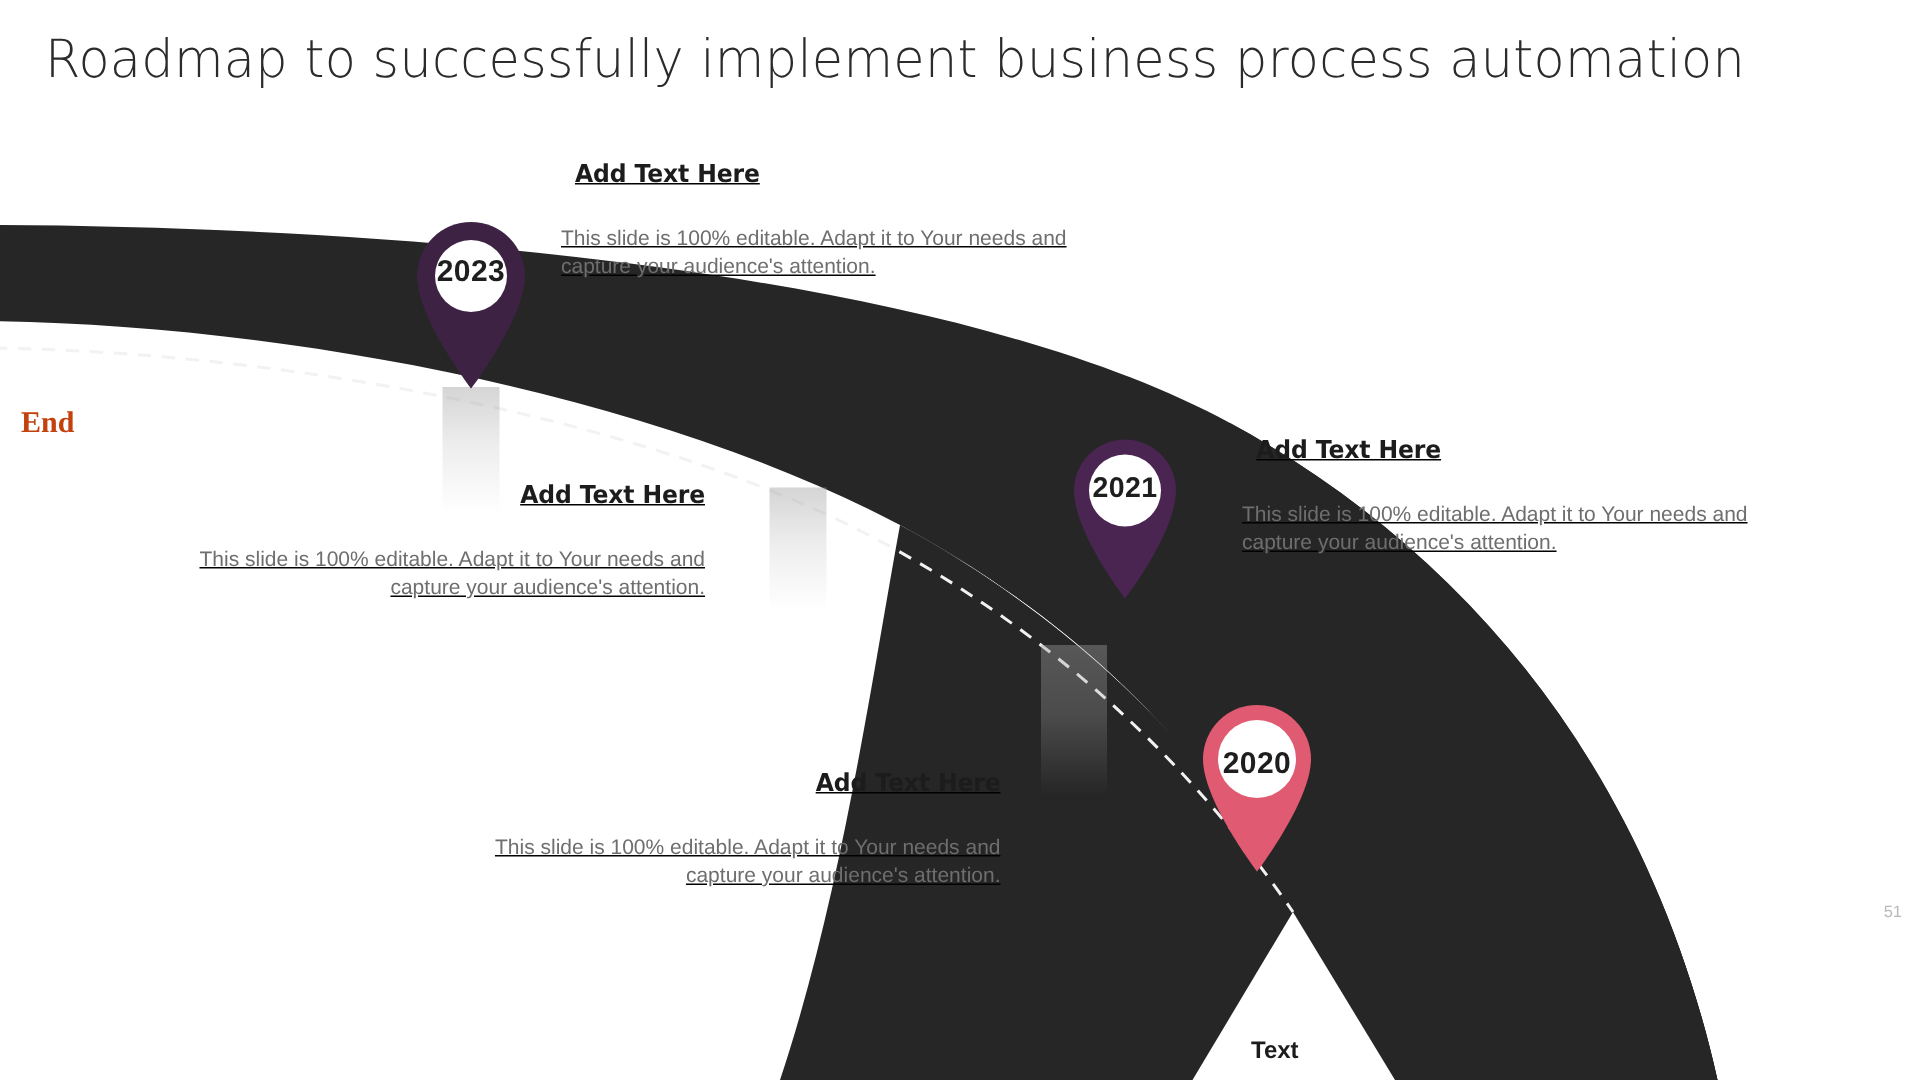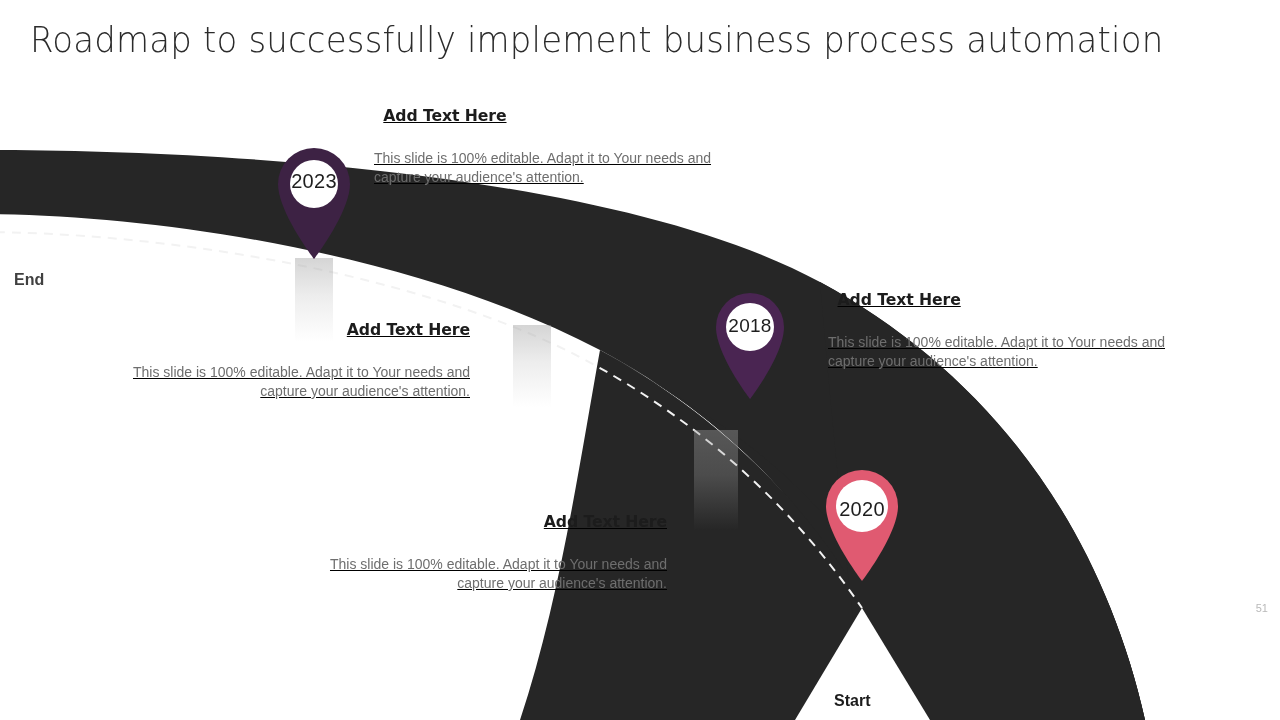--- a/index.html
+++ b/index.html
@@ -54,21 +54,21 @@
     position: absolute;
     z-index: 6;
   }
   .pin svg { display: block; overflow: visible; }
   .pin-year {
     position: absolute;
     left: 0;
     width: 100%;
     text-align: center;
     font-family: "Liberation Sans", sans-serif;
-    font-weight: 400;
+    font-weight: 700;
     color: #1e1e1e;
     letter-spacing: 0.3px;
     pointer-events: none;
   }
 
   
   .pin-shadow {
     position: absolute;
     z-index: 2;
     background: linear-gradient(to bottom, rgba(155,155,155,0.42) 0%, rgba(185,185,185,0.26) 45%, rgba(255,255,255,0) 100%);
@@ -101,24 +101,24 @@
   .text-block.align-left  .tb-body { text-align: left; }
   .text-block.align-right .tb-head,
   .text-block.align-right .tb-body { text-align: right; }
   .text-block.align-right .tb-head { transform-origin: right center; }
 
   
   #end-label {
     position: absolute;
     left: 14px;
     top: 271px;
-    font-family: Liberation Sans, sans-serif;
-    font-weight: 700;
-    font-size: 16px;
-    color: #404040;
+    font-family: Liberation Serif, serif;
+    font-weight: 700;
+    font-size: 20px;
+    color: #c2410c;
     z-index: 7;
   }
   #start-label {
     position: absolute;
     left: 834px;
     top: 692px;
     font-family: "Liberation Sans", sans-serif;
     font-weight: 700;
     font-size: 16px;
     color: #1c1c1c;
@@ -205,24 +205,24 @@
     </svg>
     <div class="pin-year" style="top:30px; font-size:20px;">2023</div>
   </div>
 
 
   <div class="pin" style="left:708px; top:285px; width:84px; height:115px;">
     <svg width="84" height="115" viewBox="0 0 84 115" aria-hidden="true">
       <path d="M42 114 C 42 114, 8 70, 8 42 A 34 34 0 1 1 76 42 C 76 70, 42 114, 42 114 Z" fill="#4a2552"></path>
       <circle cx="42" cy="42" r="24" fill="#ffffff"></circle>
     </svg>
-    <div class="pin-year" style="top:30px; font-size:19px;">2018</div>
-  </div>
-
-  <div class="pin" style="left:818px; top:462px; width:88px; height:120px;">
+    <div class="pin-year" style="top:30px; font-size:19px;">2021</div>
+  </div>
+
+  <div class="pin" style="left:794px; top:462px; width:88px; height:120px;">
     <svg width="88" height="120" viewBox="0 0 88 120" aria-hidden="true">
       <path d="M44 119 C 44 119, 8 72, 8 44 A 36 36 0 1 1 80 44 C 80 72, 44 119, 44 119 Z" fill="#e05a71"></path>
       <circle cx="44" cy="44" r="26" fill="#ffffff"></circle>
     </svg>
     <div class="pin-year" style="top:36px; font-size:20px;">2020</div>
   </div>
 
   <div class="text-block align-left" style="left:374px; top:106px; width:372px;">
     <div class="tb-head">Add Text Here</div>
     <div class="tb-body">This slide is 100% editable. Adapt it to Your needs and capture your audience's attention.</div>
@@ -237,17 +237,17 @@
     <div class="tb-head">Add Text Here</div>
     <div class="tb-body">This slide is 100% editable. Adapt it to Your needs and capture your audience's attention.</div>
   </div>
 
   <div class="text-block align-right" style="left:297px; top:512px; width:370px;">
     <div class="tb-head">Add Text Here</div>
     <div class="tb-body">This slide is 100% editable. Adapt it to Your needs and capture your audience's attention.</div>
   </div>
 
   <div id="end-label">End</div>
-  <div id="start-label">Start</div>
+  <div id="start-label">Text</div>
 
   <div id="page-number">51</div>
 
 </div>
 
 </body></html>

